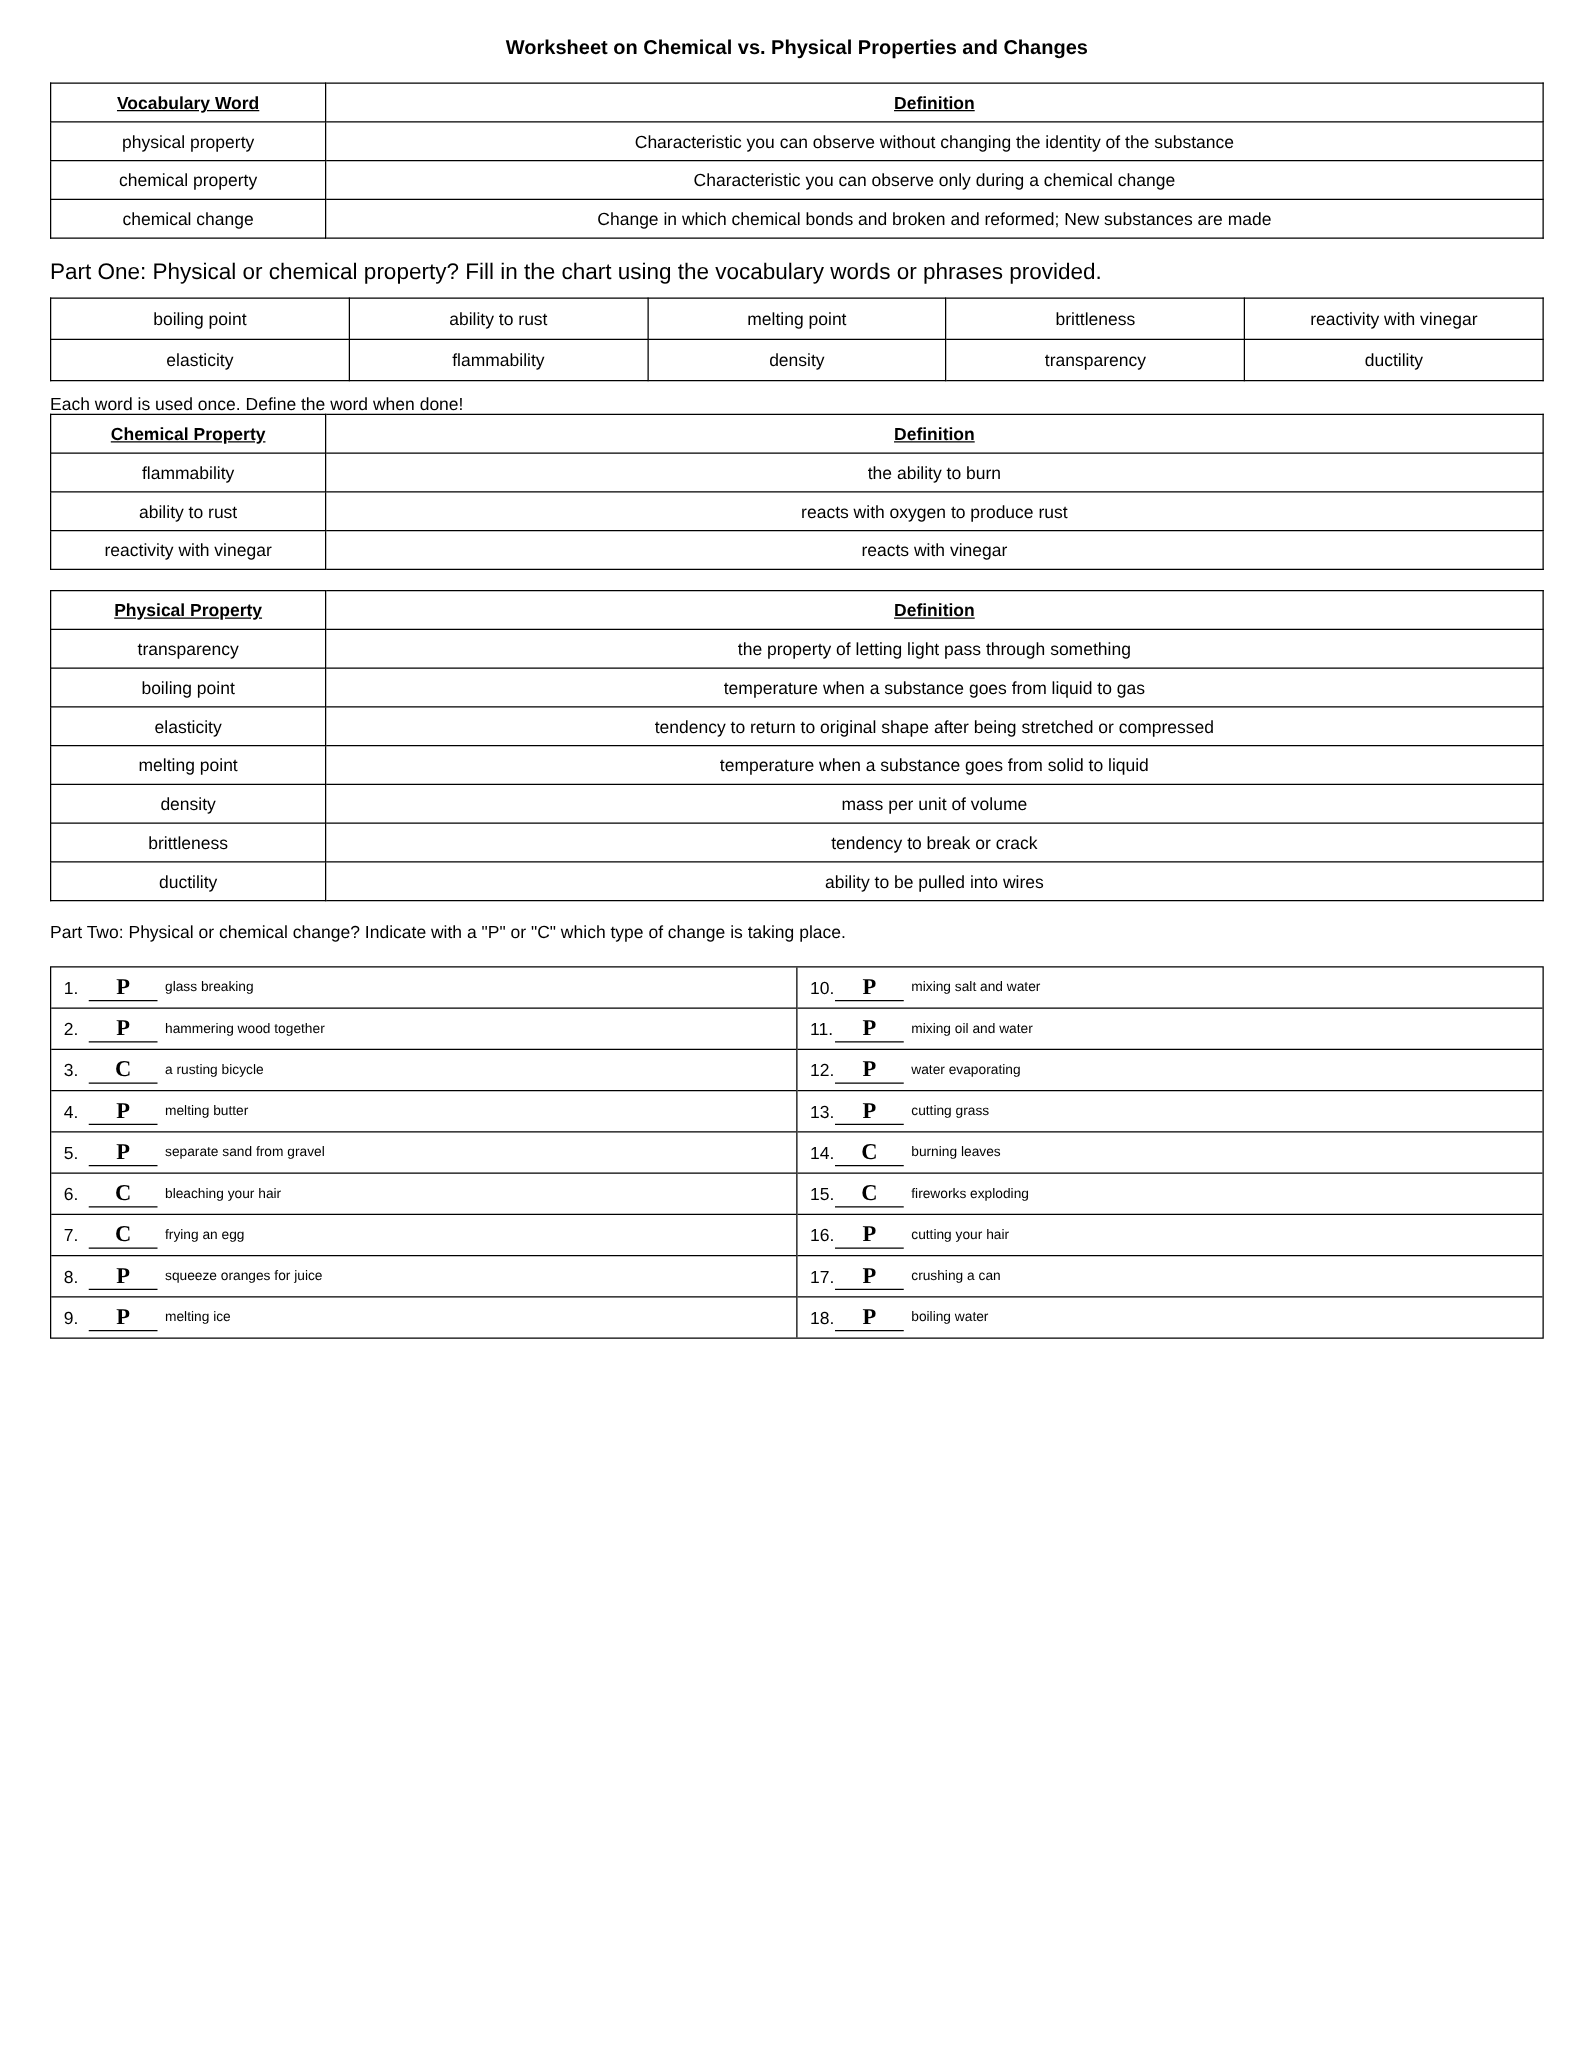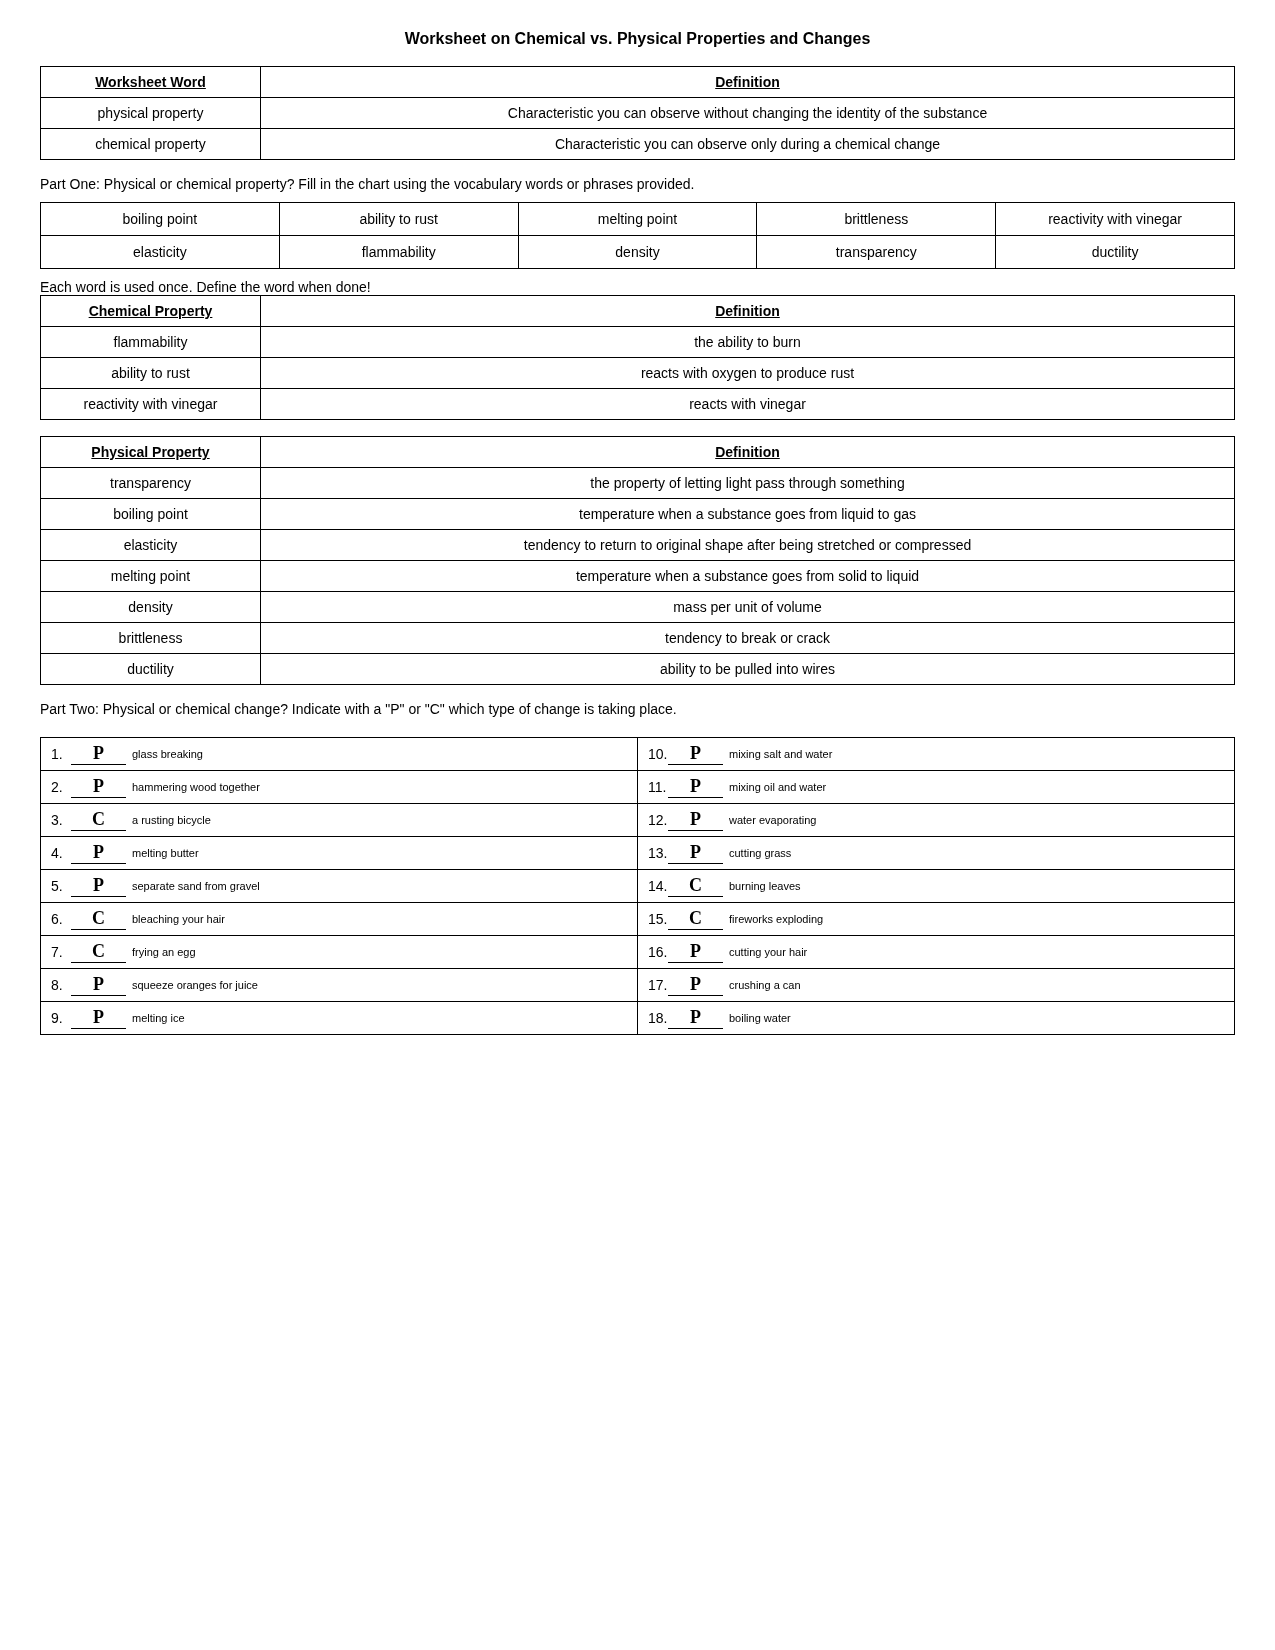--- a/index.html
+++ b/index.html
@@ -31,21 +31,21 @@
       vertical-align: middle;
     }
     .col-word { width: 220px; text-align: center; }
     .col-def { text-align: center; }
     .header-cell {
       text-align: center;
       font-weight: bold;
       text-decoration: underline;
     }
     .section-title {
-      font-size: 14px;
+      font-size: 18px;
       margin-bottom: 10px;
       margin-top: 4px;
     }
     .word-bank-table {
       width: 100%;
       border-collapse: collapse;
       margin-bottom: 10px;
     }
     .word-bank-table td {
       border: 1px solid #000;
@@ -105,32 +105,36 @@
     .spacer { margin-bottom: 10px; }
   </style>
 </head>
 <body>
 
 <h1>Worksheet on Chemical vs. Physical Properties and Changes</h1>
 
 <table>
   <thead>
     <tr>
-      <th class="col-word header-cell">Worksheet Word</th>
+      <th class="col-word header-cell">Vocabulary Word</th>
       <th class="col-def header-cell">Definition</th>
     </tr>
   </thead>
   <tbody id="vocab-tbody">
       <tr>
         <td class="col-word">physical property</td>
         <td class="col-def">Characteristic you can observe without changing the identity of the substance</td>
       </tr>
       <tr>
         <td class="col-word">chemical property</td>
         <td class="col-def">Characteristic you can observe only during a chemical change</td>
+      </tr>
+      <tr>
+        <td class="col-word">chemical change</td>
+        <td class="col-def">Change in which chemical bonds and broken and reformed; New substances are made</td>
       </tr>
     </tbody>
 </table>
 
 <p class="section-title">Part One: Physical or chemical property? Fill in the chart using the vocabulary words or phrases provided.</p>
 
 <table class="word-bank-table">
   <tbody id="word-bank-tbody">
       <tr>
         <td>boiling point</td>

